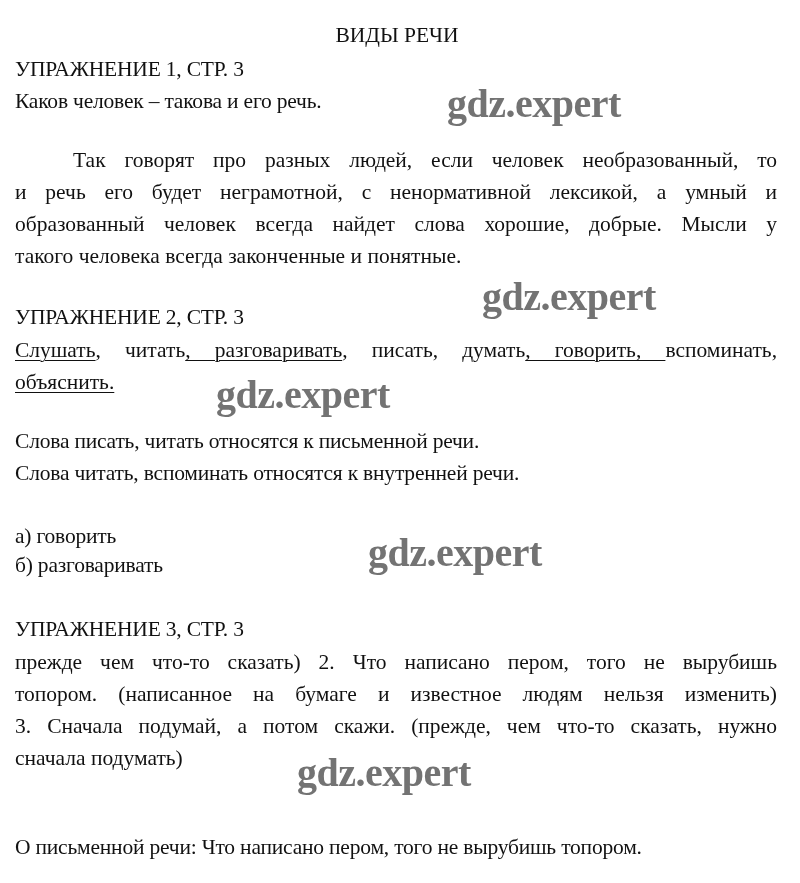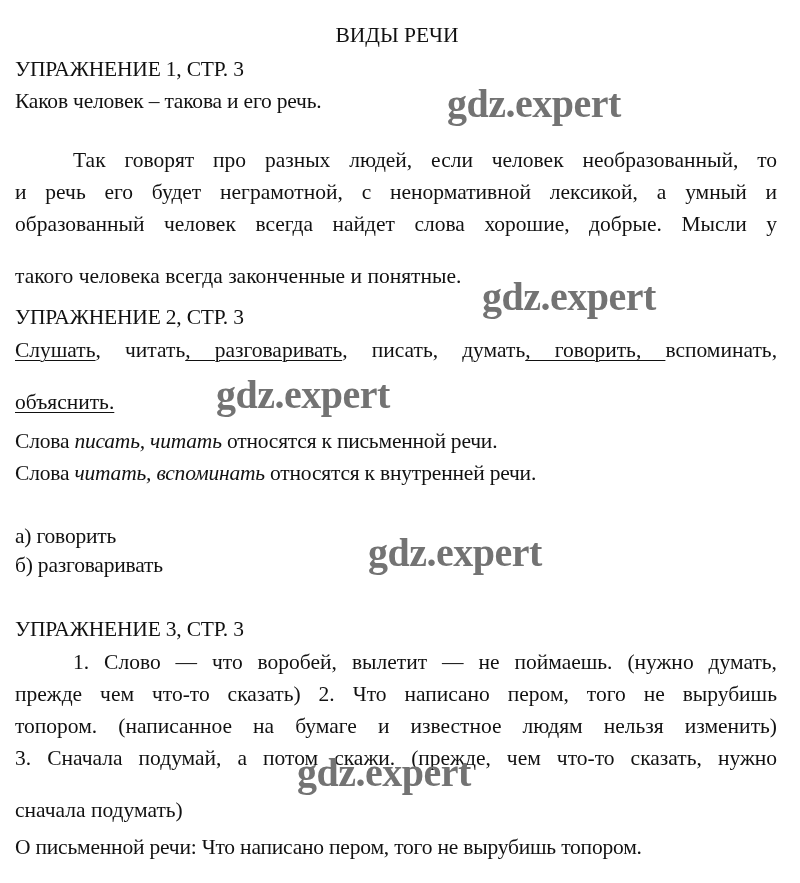--- a/index.html
+++ b/index.html
@@ -48,32 +48,30 @@
       text-align-last: left;
     }
     .just-line {
       display: block;
       text-align: justify;
       text-align-last: justify;
       white-space: nowrap;
     }
     .just-line.last {
       text-align-last: left;
-      margin-top: 20px;
     }
     .indent {
       padding-left: 58px;
     }
     .u {
       text-decoration: underline;
       text-underline-offset: 3px;
       text-decoration-thickness: 1px;
     }
     .it {
-      font-style: italic;
     }
     .watermark {
       position: absolute;
       font-family: "Liberation Serif", "DejaVu Serif", serif;
       font-weight: bold;
       font-size: 40px;
       line-height: 40px;
       color: #737373;
       letter-spacing: -0.5px;
       white-space: nowrap;
@@ -106,21 +104,20 @@
   <div class="line" style="top:428px;"><span>Слова </span><span class="it">писать, читать</span><span> относятся к письменной речи.</span></div>
 
   <div class="line" style="top:460px;"><span>Слова </span><span class="it">читать, вспоминать</span><span> относятся к внутренней речи.</span></div>
 
   <div class="line" style="top:523px;">а) говорить</div>
   <div class="line" style="top:552px;">б) разговаривать</div>
 
   <div class="line" style="top:616px;">УПРАЖНЕНИЕ 3, СТР. 3</div>
 
   <div class="justify" style="top:646px;">
-    <span class="just-line indent">1. Слово — что воробей, вылетит — не поймаешь. (нужно думать,</span>
     <span class="just-line">прежде чем что-то сказать) 2. Что написано пером, того не вырубишь</span>
     <span class="just-line">топором. (написанное на бумаге и известное людям нельзя изменить)</span>
     <span class="just-line">3. Сначала подумай, а потом скажи. (прежде, чем что-то сказать, нужно</span>
     <span class="just-line last">сначала подумать)</span>
   </div>
 
   <div class="line" style="top:834px;">О письменной речи: Что написано пером, того не вырубишь топором.</div>
 
   <div class="watermark" style="left:447px; top:84px;">gdz.expert</div>
   <div class="watermark" style="left:482px; top:277px;">gdz.expert</div>

